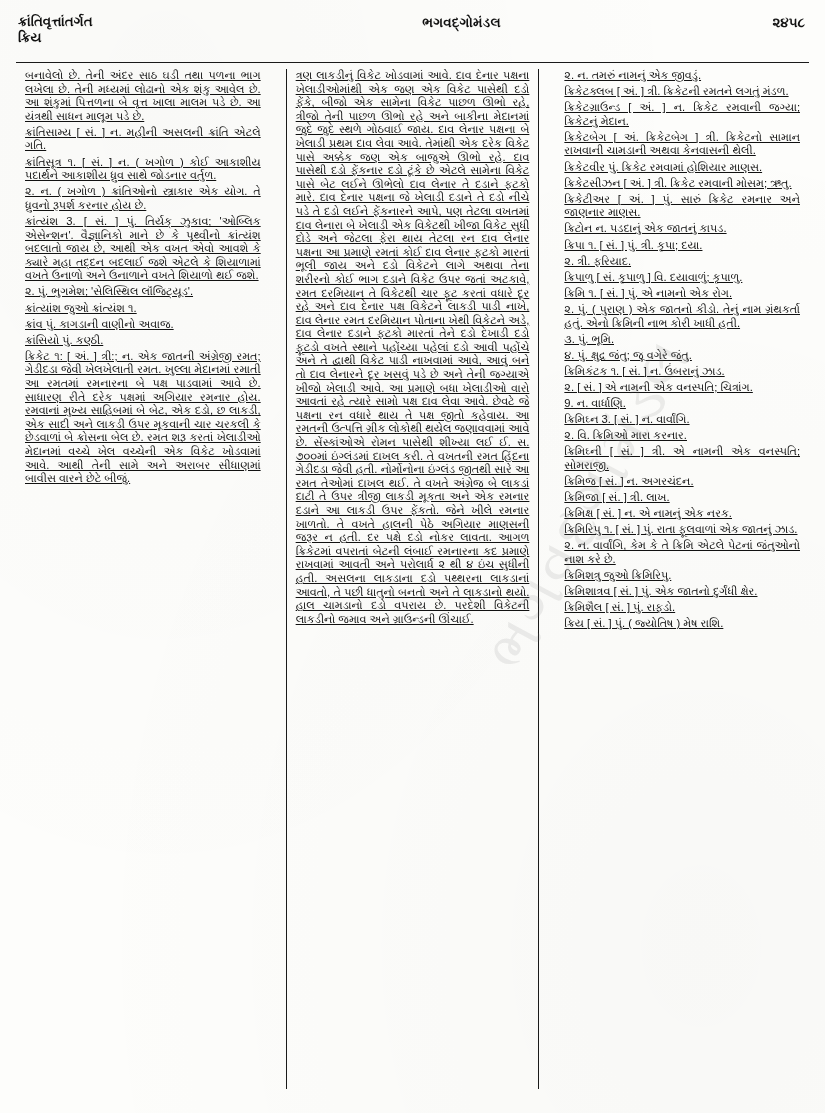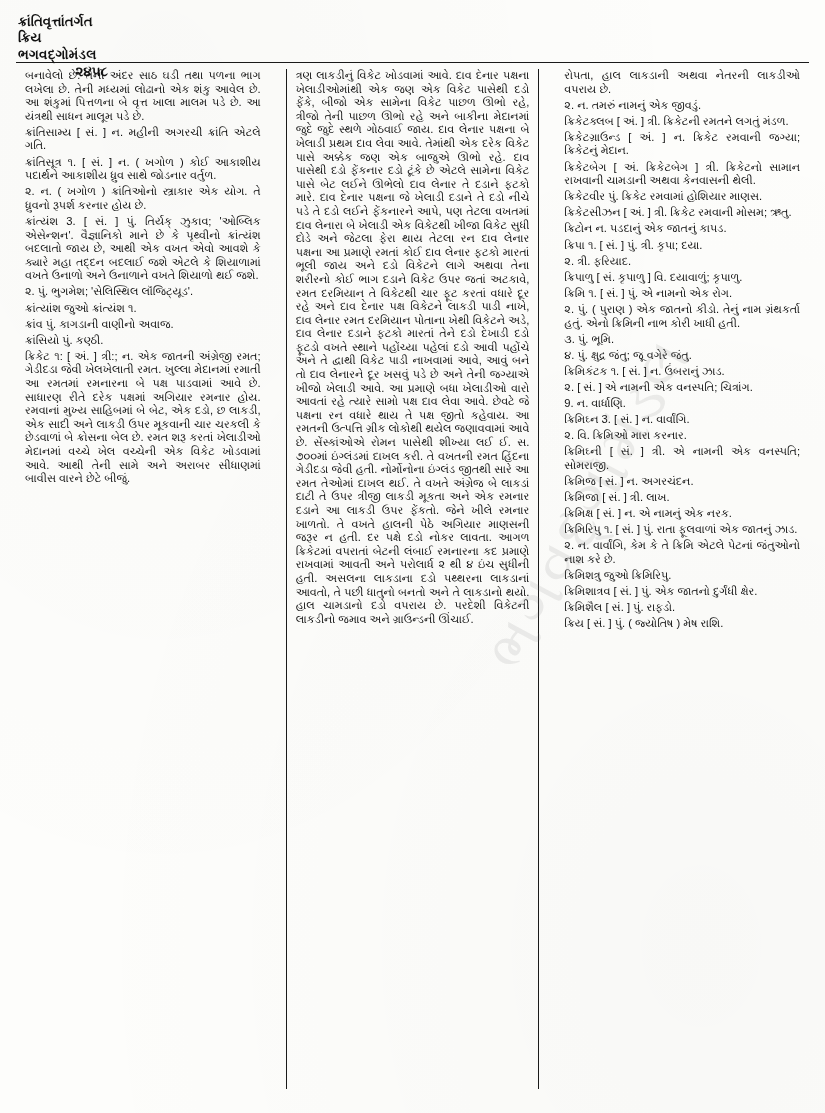--- a/index.html
+++ b/index.html
@@ -28,21 +28,20 @@
   .header{
     position:relative;
     height:46px;
     display:flex;
     align-items:flex-start;
     justify-content:space-between;
     font-weight:bold;
     font-size:13.5px;
     line-height:16px;
     padding:0 4px 0 2px;
-    flex-direction:column;
   }
   .hdr-left{width:190px;}
   .hdr-left div{white-space:nowrap;}
   .hdr-center{
     flex:1;
     text-align:center;
     padding-top:1px;
     letter-spacing:0.2px;
   }
   .hdr-right{
@@ -52,20 +51,21 @@
   }
   .rule{
     border-top:1.6px solid #1a1a1a;
     margin:2px 0 6px 0;
   }
   .columns{
     position:relative;
     display:flex;
     gap:16px;
     height:1020px;
+    text-decoration:underline;
   }
   .col{
     width:33.333%;
     box-sizing:border-box;
     padding:0 9px;
     font-size:11.2px;
     line-height:13.6px;
     text-align:justify;
     text-justify:inter-word;
     overflow:hidden;
@@ -100,41 +100,41 @@
     </div>
     <div class="hdr-center">ભગવદ્ગોમંડલ</div>
     <div class="hdr-right">૨૪૫૮</div>
   </div>
 
   <div class="rule"></div>
 
   <div class="columns">
     <div class="col left">
         <p class="entry">બનાવેલો છે. તેની અંદર સાઠ ઘડી તથા પળના ભાગ લખેલા છે. તેની મધ્યમાં લોઢાનો એક શંકુ આવેલ છે. આ શંકુમાં પિત્તળના બે વૃત્ત ખાલા માલમ પડે છે. આ યંત્રથી સાધન માલૂમ પડે છે.</p>
-        <p class="entry">ક્રાંતિસામ્ય [ સં. ] ન. મહીની અગરચી ક્રાંતિ એટલે ગતિ.</p>
+        <p class="entry">ક્રાંતિસામ્ય [ સં. ] ન. મહીની અસલની ક્રાંતિ એટલે ગતિ.</p>
         <p class="entry">ક્રાંતિસૂત્ર ૧. [ સં. ] ન. ( ખગોળ ) કોઈ આકાશીય પદાર્થને આકાશીય ધ્રુવ સાથે જોડનાર વર્તુળ.</p>
         <p class="entry">૨. ન. ( ખગોળ ) ક્રાંતિઓનો સ્ત્રાકાર એક યોગ. તે ધ્રુવનો રૂપર્શ કરનાર હોય છે.</p>
         <p class="entry">ક્રાંત્યંશ 3. [ સં. ] પું. તિર્યક્ ઝુકાવ; 'ઓબ્લિક એસેન્શન'. વૈજ્ઞાનિકો માને છે કે પૃથ્વીનો ક્રાંત્યંશ બદલાતો જાય છે, આથી એક વખત એવો આવશે કે ક્યારે મહા તદ્દન બદલાઈ જશે એટલે કે શિયાળામાં વખતે ઉનાળો અને ઉનાળાને વખતે શિયાળો થઈ જશે.</p>
         <p class="entry">૨. પું. ભુગમેશ; 'સેલિસ્થિલ લૉંજિટ્યૂડ'.</p>
         <p class="entry">ક્રાંત્યાંશ જુઓ ક્રાંત્યંશ ૧.</p>
         <p class="entry">ક્રાંવ પું. કાગડાની વાણીનો અવાજ.</p>
         <p class="entry">ક્રાંસિયો પું. કણ્ઠી.</p>
         <p class="entry">ક્રિકેટ ૧: [ અં. ] ત્રી:; ન. એક જાતની અંગ્રેજી રમત; ગેડીદડા જેવી ખેલખેલાતી રમત. ખુલ્લા મેદાનમાં રમાતી આ રમતમાં રમનારના બે પક્ષ પાડવામાં આવે છે. સાધારણ રીતે દરેક પક્ષમાં અગિયાર રમનાર હોય. રમવાનાં મુખ્ય સાહિબમાં બે બેટ, એક દડો, છ લાકડી, એક સાદી અને લાકડી ઉપર મૂકવાની ચાર ચરકલી કે છેડવાળાં બે ક્રોસના બેલ છે. રમત શરૂ કરતાં ખેલાડીઓ મેદાનમાં વચ્ચે ખેલ વચ્ચેની એક વિકેટ ખોડવામાં આવે. આથી તેની સામે અને અરાબર સીધાણમાં બાવીસ વારને છેટે બીજું.</p>
       </div>
     <div class="col mid">
         <p class="entry">ત્રણ લાકડીનું વિકેટ ખોડવામાં આવે. દાવ દેનાર પક્ષના ખેલાડીઓમાંથી એક જણ એક વિકેટ પાસેથી દડો ફેંકે, બીજો એક સામેના વિકેટ પાછળ ઊભો રહે, ત્રીજો તેની પાછળ ઊભો રહે અને બાકીના મેદાનમાં જુદે જુદે સ્થળે ગોઠવાઈ જાય. દાવ લેનાર પક્ષના બે ખેલાડી પ્રથમ દાવ લેવા આવે. તેમાંથી એક દરેક વિકેટ પાસે અક્કેક જણ એક બાજુએ ઊભો રહે. દાવ પાસેથી દડો ફેંકનાર દડો ટૂંકે છે એટલે સામેના વિકેટ પાસે બેટ લઈને ઊભેલો દાવ લેનાર તે દડાને ફટકો મારે. દાવ દેનાર પક્ષના જે ખેલાડી દડાને તે દડો નીચે પડે તે દડો લઈને ફેંકનારને આપે, પણ તેટલા વખતમાં દાવ લેનારા બે ખેલાડી એક વિકેટથી ખીજા વિકેટ સુધી દોડે અને જેટલા ફેરા થાય તેટલા રન દાવ લેનાર પક્ષના આ પ્રમાણે રમતાં કોઈ દાવ લેનાર ફટકો મારતાં ભૂલી જાય અને દડો વિકેટને લાગે અથવા તેના શરીરનો કોઈ ભાગ દડાને વિકેટ ઉપર જતાં અટકાવે, રમત દરમિયાન તે વિકેટથી ચાર ફૂટ કરતાં વધારે દૂર રહે અને દાવ દેનાર પક્ષ વિકેટને લાકડી પાડી નાખે, દાવ લેનાર રમત દરમિયાન પોતાના ખેથી વિકેટને અડે, દાવ લેનાર દડાને ફટકો મારતાં તેને દડો દેખાડી દડો ફૂટડો વખતે સ્થાને પહોંચ્યા પહેલાં દડો આવી પહોંચે અને તે દ્વાથી વિકેટ પાડી નાખવામાં આવે, આવું બને તો દાવ લેનારને દૂર ખસવું પડે છે અને તેની જગ્યાએ ખીજો ખેલાડી આવે. આ પ્રમાણે બધા ખેલાડીઓ વારો આવતાં રહે ત્યારે સામો પક્ષ દાવ લેવા આવે. છેવટે જે પક્ષના રન વધારે થાય તે પક્ષ જીતો કહેવાય. આ રમતની ઉત્પત્તિ ગ્રીક લોકોથી થયેલ જણાવવામાં આવે છે. સેંસ્કાંઓએ રોમન પાસેથી શીખ્યા લઈ ઈ. સ. ૭૦૦માં ઇંગ્લંડમાં દાખલ કરી. તે વખતની રમત હિંદના ગેડીદડા જેવી હતી. નોર્મોનોના ઇંગ્લંડ જીતથી સારે આ રમત તેઓમાં દાખલ થઈ. તે વખતે અંગ્રેજ બે લાકડાં દાટી તે ઉપર ત્રીજી લાકડી મૂકતા અને એક રમનાર દડાને આ લાકડી ઉપર ફેંકતો. જેને ખીલે રમનાર ખાળતો. તે વખતે હાલની પેઠે અગિયાર માણસની જરૂર ન હતી. દર પક્ષે દડો નોકર લાવતા. આગળ ક્રિકેટમાં વપરાતાં બેટની લંબાઈ રમનારના કદ પ્રમાણે રાખવામાં આવતી અને પરોલાર્ધ ૨ થી ૪ ઇંચ સુધીની હતી. અસલના લાકડાના દડો પથ્થરના લાકડાનાં આવતો, તે પછી ધાતુનો બનતો અને તે લાકડાનો થયો. હાલ ચામડાનો દડો વપરાય છે. પરદેશી વિકેટની લાકડીનો જમાવ અને ગ્રાઉન્ડની ઊંચાઈ.</p>
       </div>
     <div class="col right">
-        <p class="entry">રોપતા, હાલ લાકડાની અથવા નેતરની લાકડીઓ વપરાય છે.</p>
         <p class="entry">૨. ન. તમરું નામનું એક જીવડું.</p>
         <p class="entry">ક્રિકેટક્લબ [ અં. ] ત્રી. ક્રિકેટની રમતને લગતું મંડળ.</p>
         <p class="entry">ક્રિકેટગ્રાઉન્ડ [ અં. ] ન. ક્રિકેટ રમવાની જગ્યા; ક્રિકેટનું મેદાન.</p>
         <p class="entry">ક્રિકેટબેગ [ અં. ક્રિકેટબેગ ] ત્રી. ક્રિકેટનો સામાન રાખવાની ચામડાની અથવા કેનવાસની થેલી.</p>
         <p class="entry">ક્રિકેટવીર પું. ક્રિકેટ રમવામાં હોશિયાર માણસ.</p>
         <p class="entry">ક્રિકેટસીઝન [ અં. ] ત્રી. ક્રિકેટ રમવાની મોસમ; ઋતુ.</p>
+        <p class="entry">ક્રિકેટીઅર [ અં. ] પું. સારું ક્રિકેટ રમનાર અને જાણનાર માણસ.</p>
         <p class="entry">ક્રિટોન ન. પડદાનું એક જાતનું કાપડ.</p>
         <p class="entry">ક્રિપા ૧. [ સં. ] પું. ત્રી. કૃપા; દયા.</p>
         <p class="entry">૨. ત્રી. ફરિયાદ.</p>
         <p class="entry">ક્રિપાળુ [ સં. કૃપાળુ ] વિ. દયાવાળું; કૃપાળુ.</p>
         <p class="entry">ક્રિમિ ૧. [ સં. ] પું. એ નામનો એક રોગ.</p>
         <p class="entry">૨. પું. ( પુરાણ ) એક જાતનો કીડો. તેનું નામ ગ્રંથકર્તા હતું. એનો ક્રિમિની નાભ કોરી ખાધી હતી.</p>
         <p class="entry">૩. પું. ભૂમિ.</p>
         <p class="entry">૪. પું. ક્ષુદ્ર જંતુ; જૂ વગેરે જંતુ.</p>
         <p class="entry">ક્રિમિકંટક ૧. [ સં. ] ન. ઉંબરાનું ઝાડ.</p>
         <p class="entry">૨. [ સં. ] એ નામની એક વનસ્પતિ; ચિત્રાંગ.</p>

